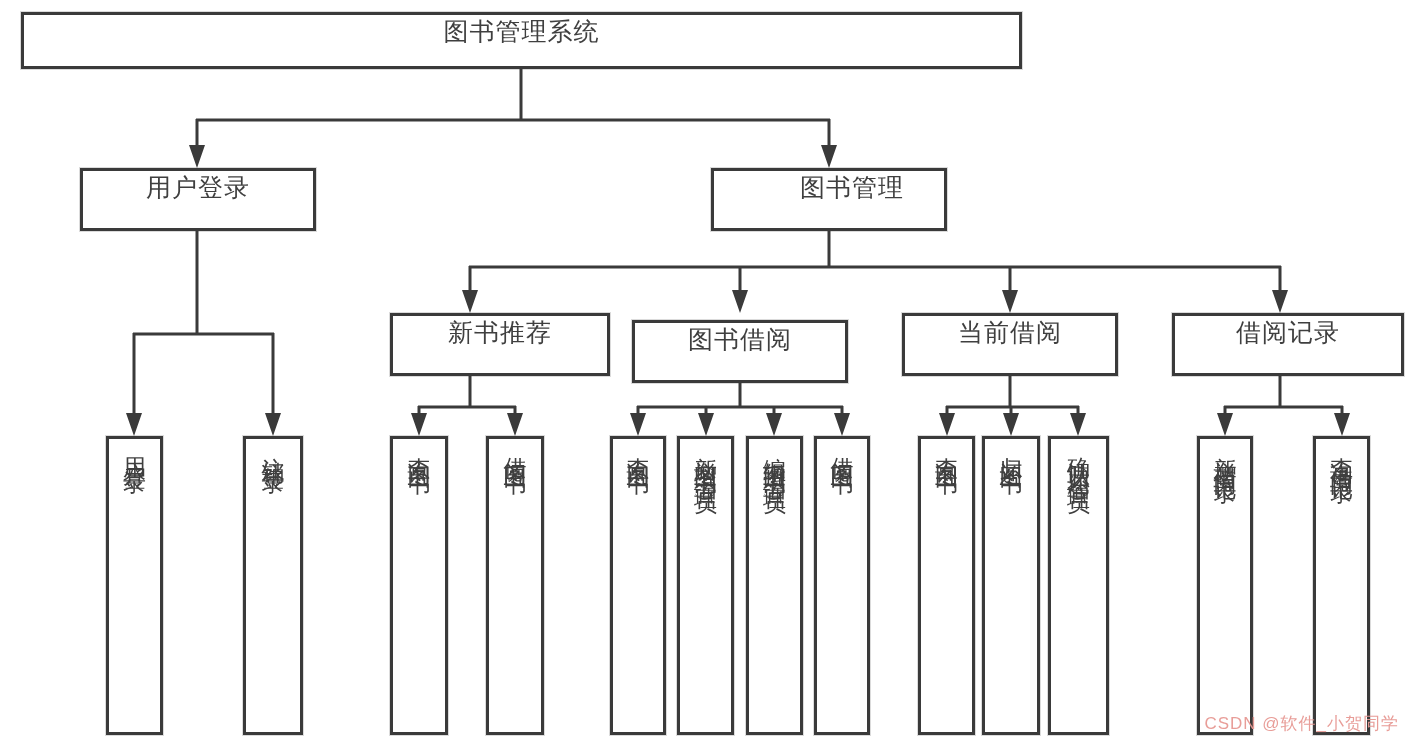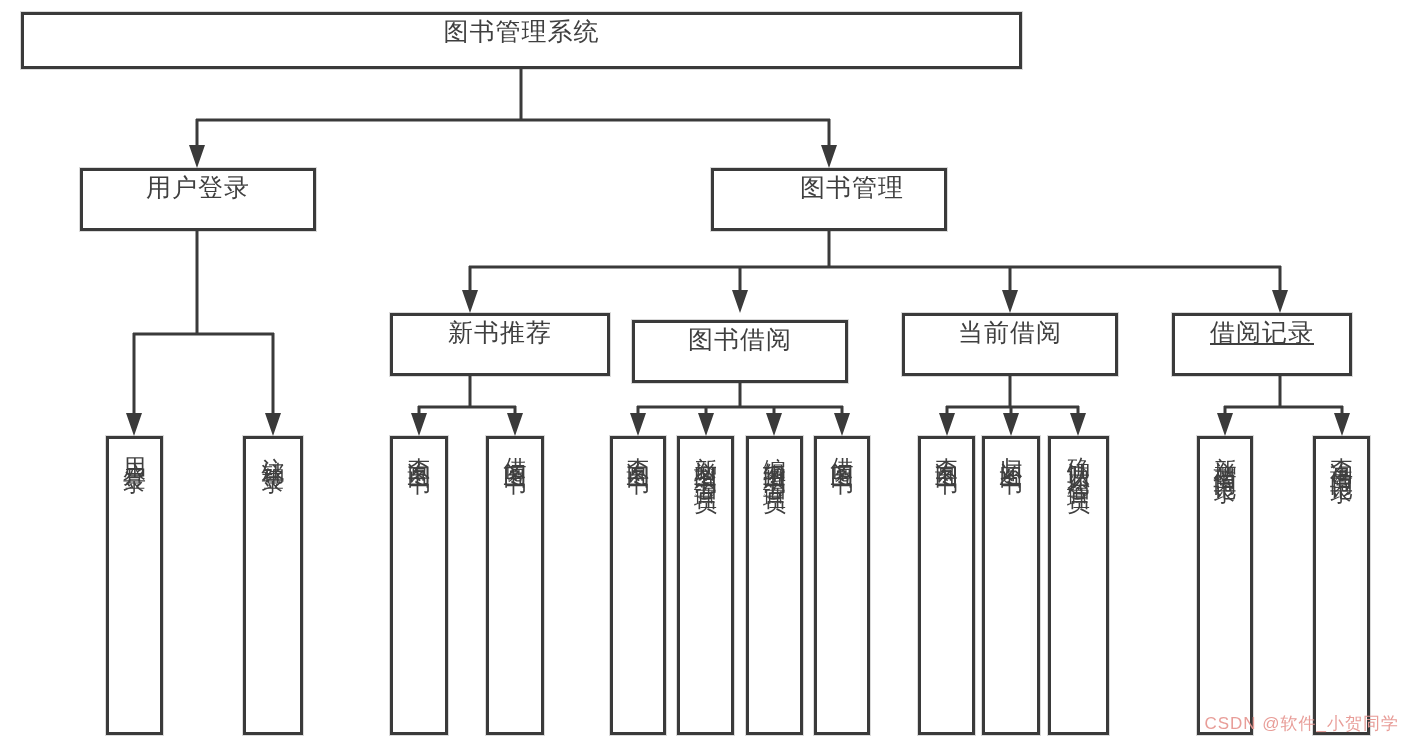--- a/index.html
+++ b/index.html
@@ -137,21 +137,21 @@
 
   <div class="box" style="left:362px; top:313px; width:220px; height:63px;margin-left:28px;">
     <span class="hlabel">新书推荐</span>
   </div>
   <div class="box" style="left:632px; top:313px; width:216px; height:63px;margin-top:7px;">
     <span class="hlabel">图书借阅</span>
   </div>
   <div class="box" style="left:902px; top:313px; width:216px; height:63px;">
     <span class="hlabel">当前借阅</span>
   </div>
-  <div class="box" style="left:1172px; top:313px; width:180px; height:63px;text-decoration:underline;">
+  <div class="box" style="left:1172px; top:313px; width:232px; height:63px;">
     <span class="hlabel">借阅记录</span>
   </div>
 
   <div class="box vbox" style="left:106px; top:436px; width:57px; height:299px;">
     <span class="vlabel">用户登录</span>
   </div>
   <div class="box vbox" style="left:243px; top:436px; width:60px; height:299px;">
     <span class="vlabel">注销登录</span>
   </div>
 

